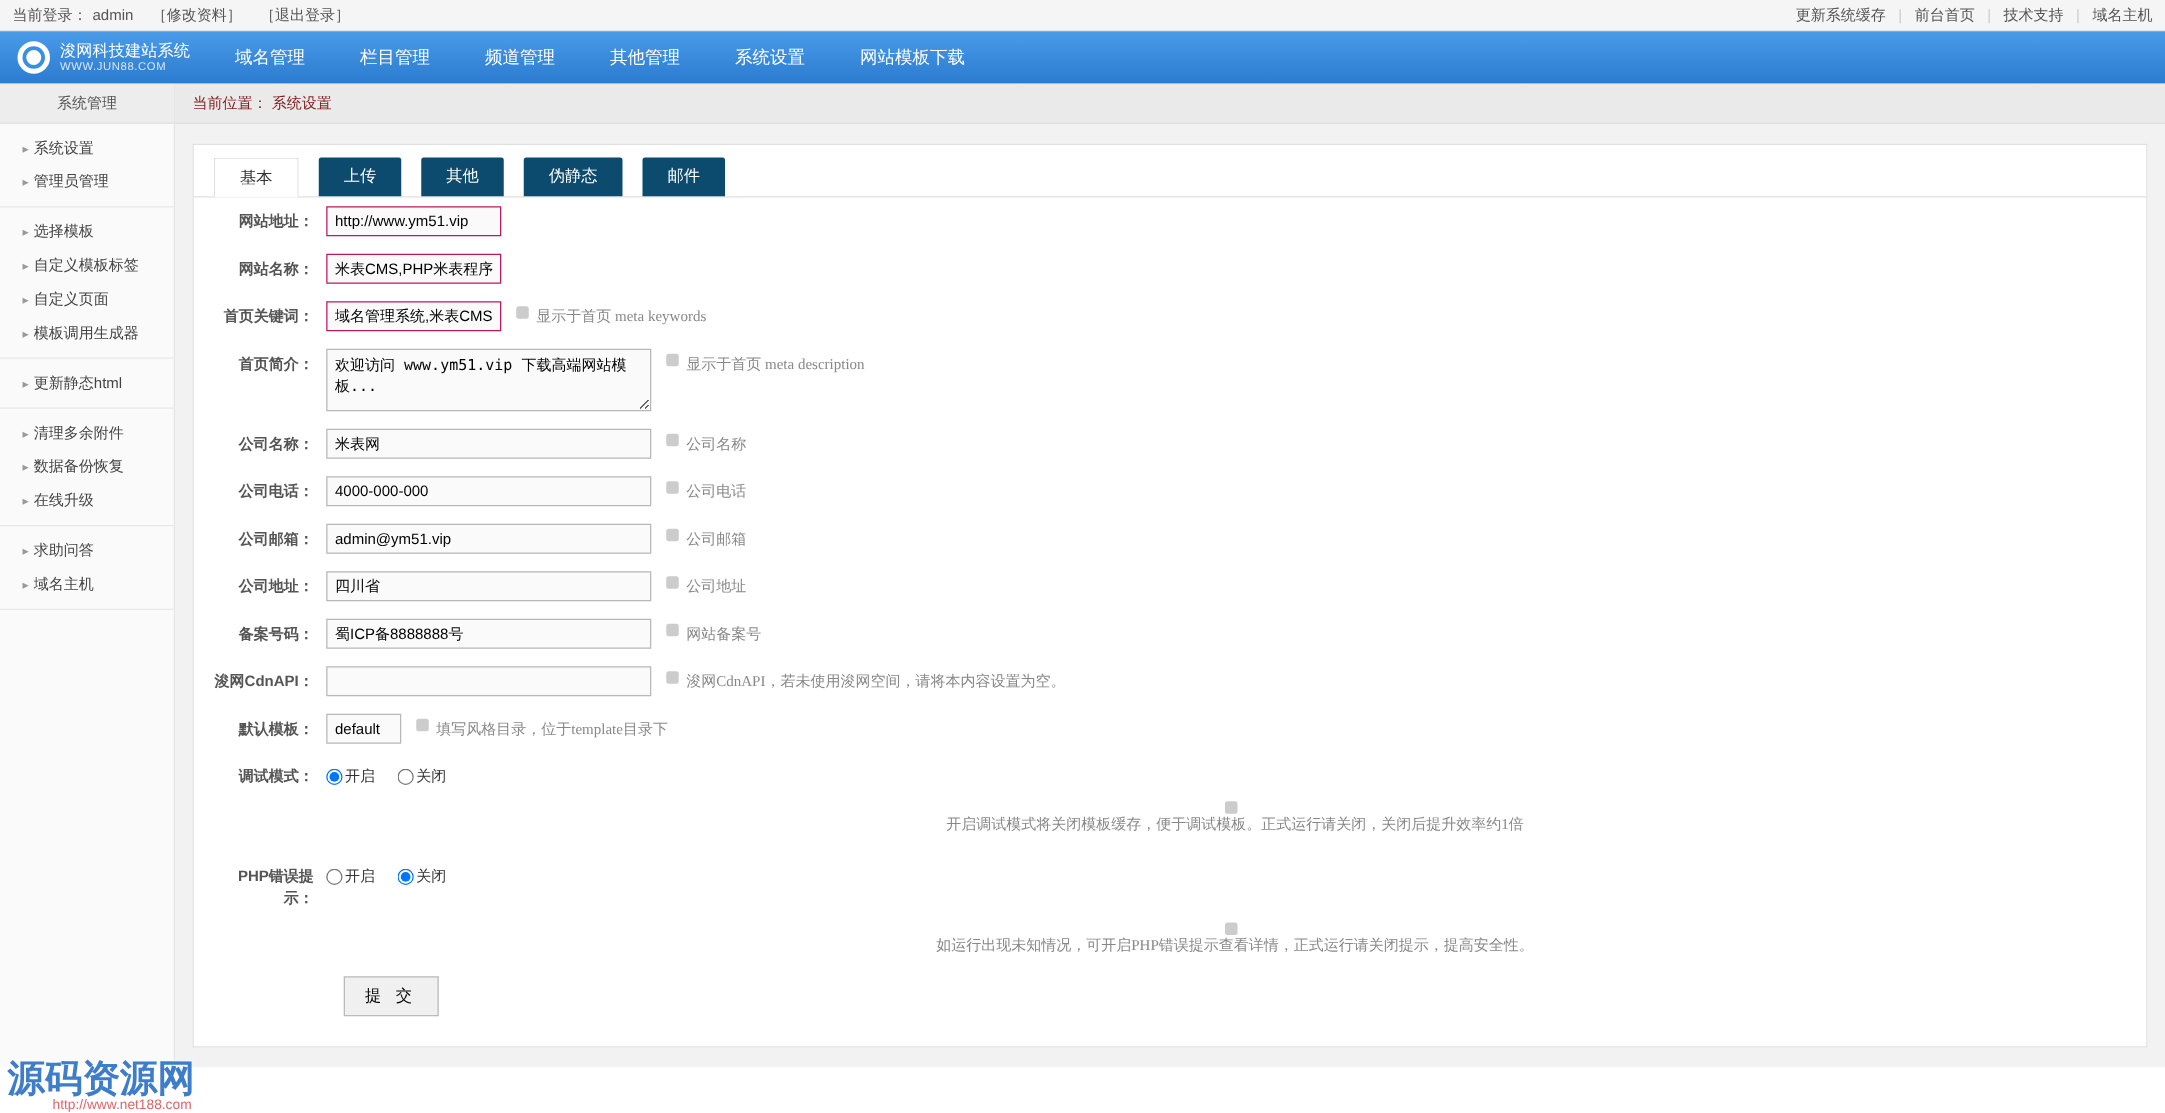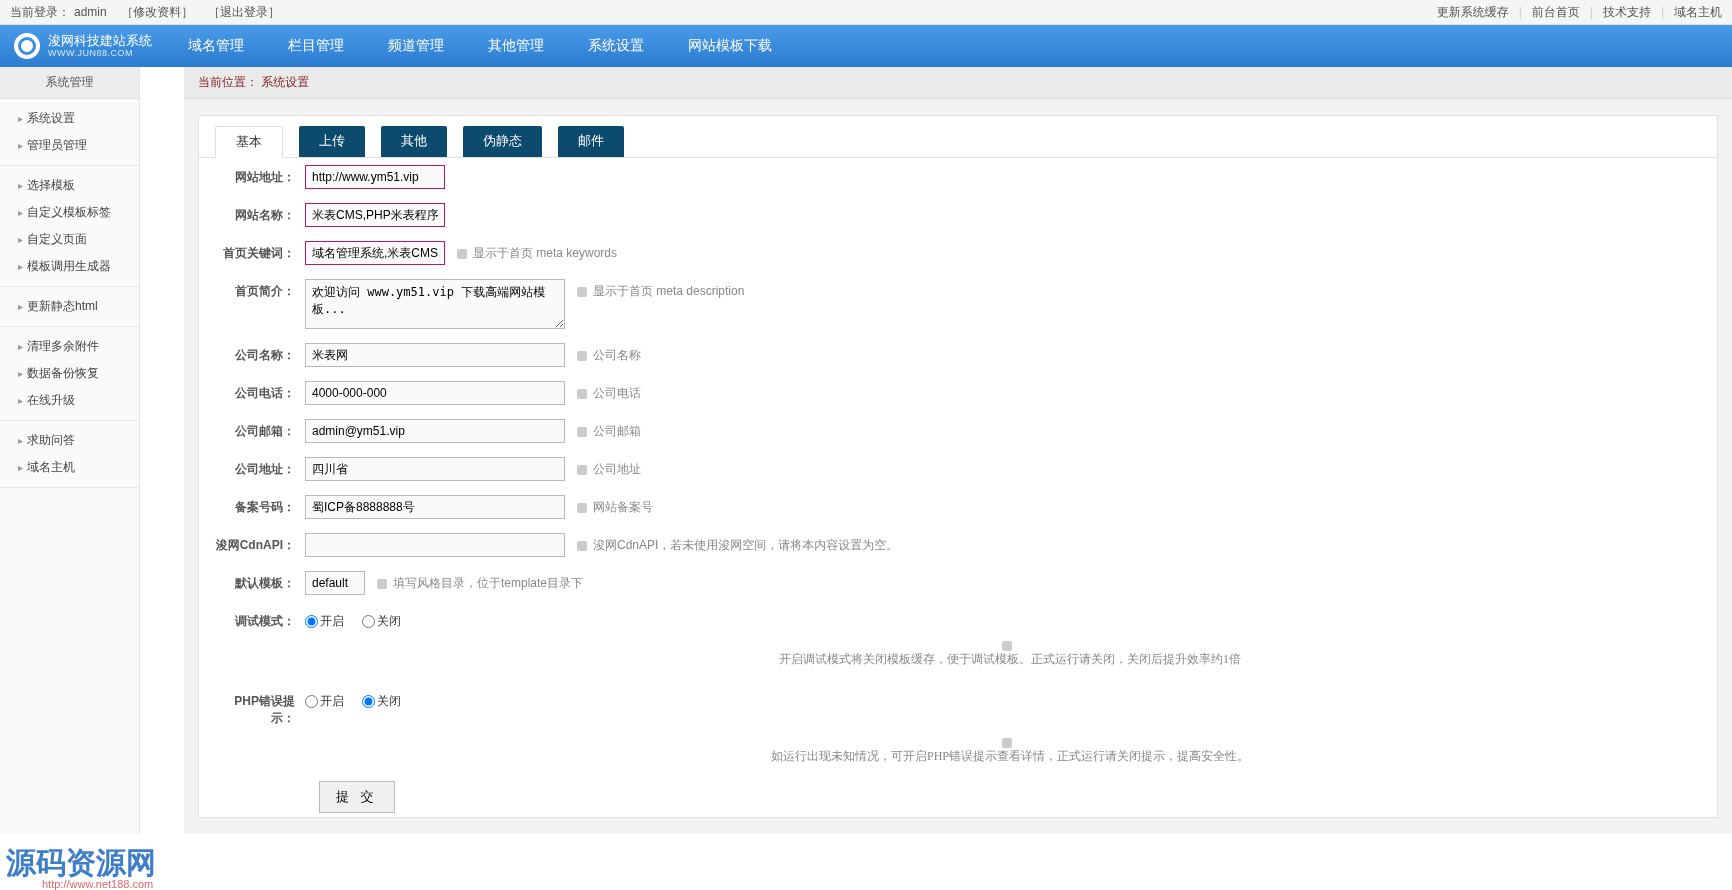--- a/index.html
+++ b/index.html
@@ -9,39 +9,39 @@
 .topbar a { color: #555; text-decoration: none; cursor: pointer; }
 .topbar .sep { color: #ccc; margin: 0 6px; }
 .navbar { height: 42px; background: linear-gradient(to bottom, #4a9be8, #2b7bd0); display: flex; align-items: center; color: #fff; }
 .navbar .logo-wrap { display: flex; align-items: center; padding: 0 14px; }
 .navbar .logo-icon { width: 26px; height: 26px; border-radius: 50%; background: #fff; display: flex; align-items: center; justify-content: center; margin-right: 8px; }
 .navbar .logo-icon-inner { width: 18px; height: 18px; border-radius: 50%; border: 3px solid #3b8fe0; position: relative; }
 .navbar .logo-text { font-size: 13px; line-height: 1.1; }
 .navbar .logo-sub { font-size: 9px; opacity: 0.8; letter-spacing: 0.5px; }
 .navbar .nav-items { display: flex; }
 .navbar .nav-item { padding: 0 22px; height: 42px; display: flex; align-items: center; cursor: pointer; font-size: 14px; }
-.main-wrap { display: flex; gap: 44px; }
+.main-wrap { display: flex; }
 .sidebar { width: 140px; background: #fafafa; border-right: 1px solid #e5e5e5; min-height: 750px; }
 .sidebar-title { background: #ededed; text-align: center; padding: 7px 0; color: #555; border-bottom: 1px solid #e0e0e0; }
 .sidebar-group { padding: 6px 0; border-bottom: 1px solid #e8e8e8; }
 .sidebar-item { display: flex; align-items: center; padding: 5px 10px 5px 18px; color: #444; cursor: pointer; }
 .sidebar-item .arrow { color: #999; margin-right: 4px; font-size: 10px; }
 .content { flex: 1; background: #f2f2f2; }
 .breadcrumb { background: #eaeaea; padding: 7px 14px; border-bottom: 1px solid #ddd; color: #7f1d1d; }
-.panel { margin: 16px 14px; background: #fff; border: 1px solid #e0e0e0; }
+.panel { margin: 16px 14px; background: #fff; border: 1px solid #e0e0e0; padding-bottom: 20px; }
 .tabs { display: flex; gap: 16px; padding: 0 16px; border-bottom: 1px solid #e0e0e0; }
 .tab { padding: 6px 20px; margin-top: 10px; cursor: pointer; font-size: 13px; color: #fff; background: #0c4a6e; border-radius: 2px 2px 0 0; }
 .tab.active { background: #fff; color: #333; border: 1px solid #ddd; border-bottom: 1px solid #fff; margin-bottom: -1px; }
 .form-row { display: flex; align-items: flex-start; padding: 7px 16px; }
 .form-label { width: 90px; text-align: right; padding-right: 10px; padding-top: 4px; color: #555; font-weight: bold; }
 .form-input { width: 140px; height: 24px; border: 1px solid #be185d; padding: 2px 6px; background: #fafafa; font-size: 12px; font-family: inherit; }
 .form-input-wide { width: 260px; height: 24px; border: 1px solid #b8b8b8; padding: 2px 6px; background: #fafafa; font-size: 12px; font-family: inherit; }
 .form-input-tpl { width: 60px; height: 24px; border: 1px solid #b8b8b8; padding: 2px 6px; background: #fafafa; font-size: 12px; font-family: inherit; }
 .form-textarea { width: 260px; height: 50px; border: 1px solid #b8b8b8; padding: 4px 6px; background: #fafafa; font-size: 12px; font-family: monospace; resize: both; }
-.form-hint { display: flex; align-items: center; margin-left: 12px; color: #888; padding-top: 4px; font-family: Liberation Sans, sans-serif; }
+.form-hint { display: flex; align-items: flex-start; margin-left: 12px; color: #888; padding-top: 4px; font-family: Liberation Serif, serif; }
 .form-hint .hint-icon { width: 10px; height: 10px; background: #ccc; border-radius: 2px; margin-right: 6px; display: inline-block; }
 .radio-wrap { display: flex; align-items: center; gap: 18px; padding-top: 4px; }
 .radio-wrap label { display: flex; align-items: center; gap: 2px; cursor: pointer; }
 .form-desc { padding: 4px 16px 4px 120px; display: flex; align-items: center; color: #888; font-family: "SimSun", serif; flex-direction: column; }
 .form-desc .hint-icon { width: 10px; height: 10px; background: #ccc; border-radius: 2px; margin-right: 6px; display: inline-block; }
 .submit-row { padding: 12px 16px 4px 120px; }
 .submit-btn { padding: 6px 16px; background: #f0f0f0; border: 1px solid #bbb; cursor: pointer; font-size: 13px; letter-spacing: 4px; }
 .watermark { position: fixed; left: 6px; bottom: 6px; font-size: 30px; font-weight: bold; color: #2a6fc4; text-shadow: 0 0 3px #fff; opacity: 0.9; pointer-events: none; }
 .watermark-sub { position: fixed; left: 42px; bottom: 0px; font-size: 11px; color: #d66; pointer-events: none; }
 </style>

